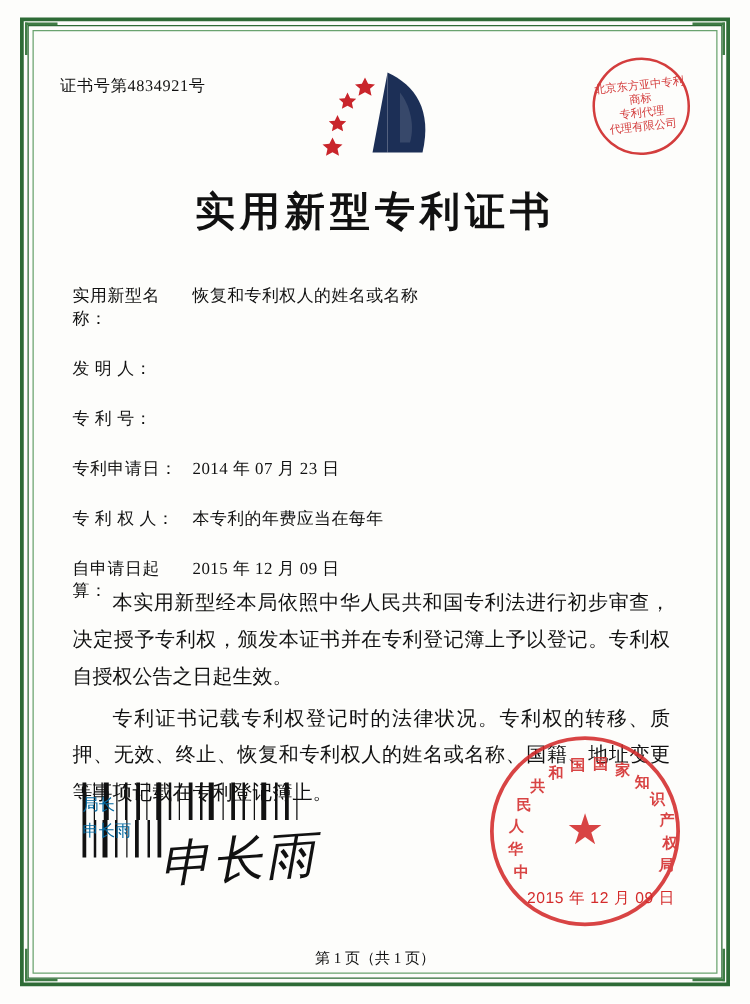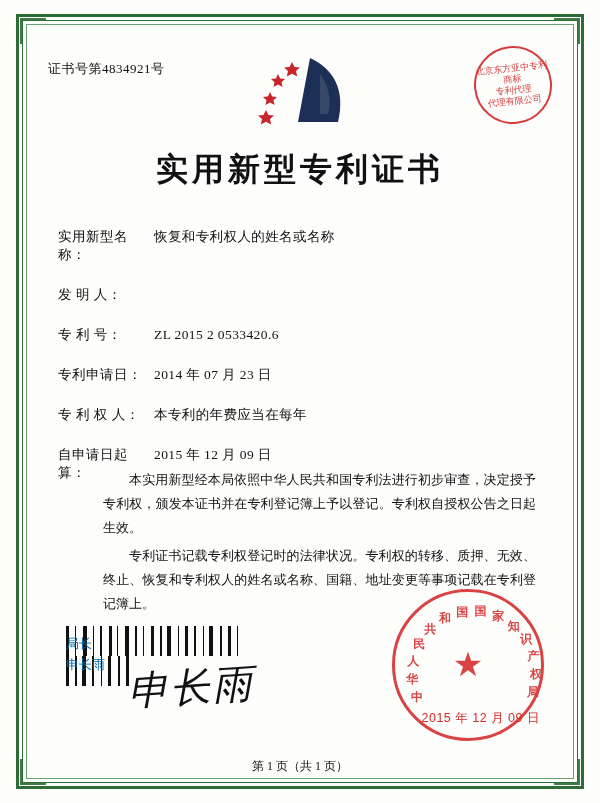--- a/index.html
+++ b/index.html
@@ -129,25 +129,24 @@
     flex: 1 1 auto;
     letter-spacing: 0.4px;
   }
 
   
   .body-text {
     position: absolute;
     left: 58px;
     right: 64px;
     top: 468px;
-    font-size: 13px;
+    font-size: 16px;
     line-height: 1.85;
     color: #111;
     text-align: justify;
-    margin-left: 45px;
   }
   .body-text p {
     margin: 0 0 4px 0;
     text-indent: 2em;
   }
 
   
   .barcode {
     position: absolute;
     left: 66px;
@@ -280,21 +279,20 @@
   <div class="fields">
     <div class="field-row">
       <div class="field-label">实用新型名称：</div>
       <div class="field-value">恢复和专利权人的姓名或名称</div>
     </div>
     <div class="field-row">
       <div class="field-label">发 明 人：</div>
     </div>
     <div class="field-row">
       <div class="field-label">专 利 号：</div>
-      <div class="field-value">ZL 2015 2 0533420.6</div>
     </div>
     <div class="field-row">
       <div class="field-label">专利申请日：</div>
       <div class="field-value">2014 年 07 月 23 日</div>
     </div>
     <div class="field-row">
       <div class="field-label">专 利 权 人：</div>
       <div class="field-value">本专利的年费应当在每年</div>
     </div>
     <div class="field-row">

